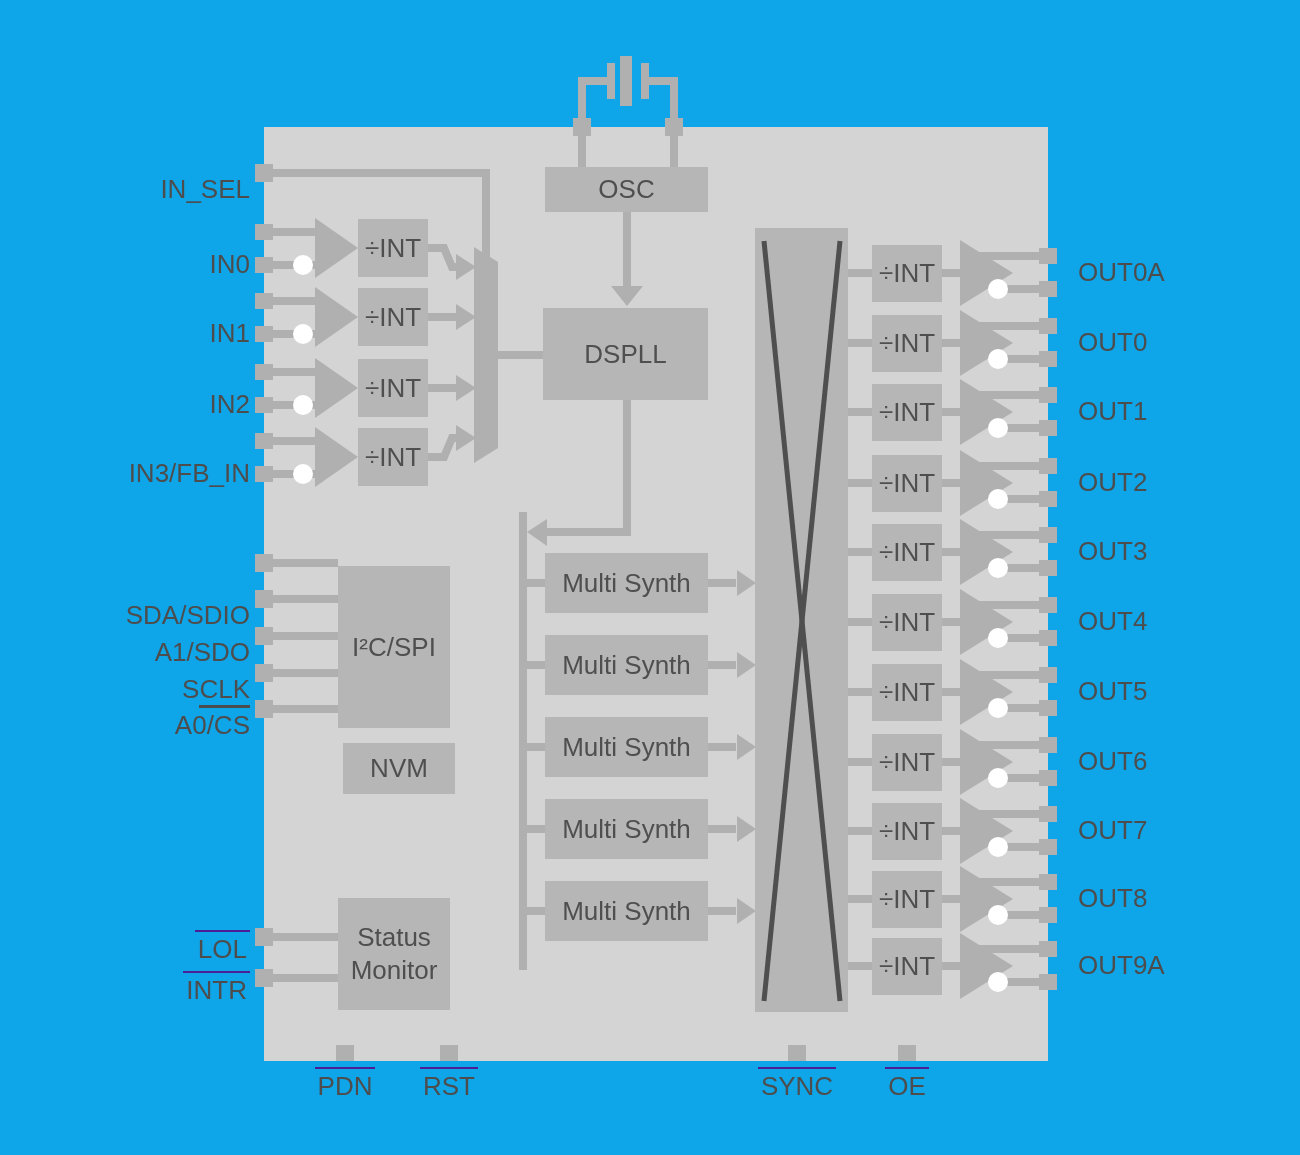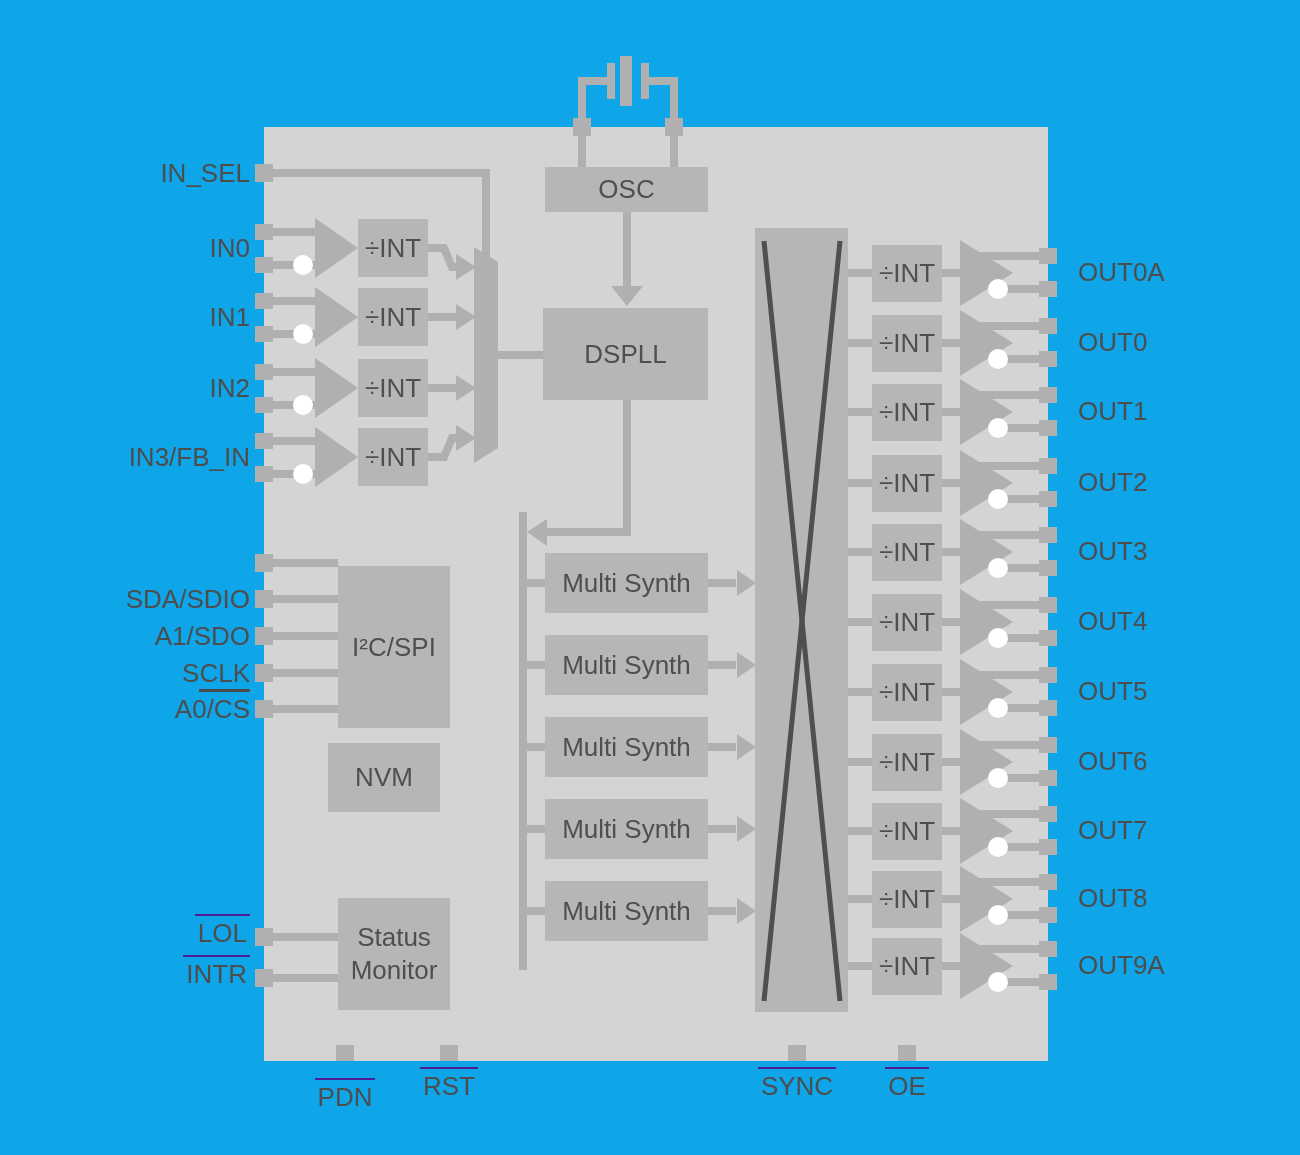--- a/index.html
+++ b/index.html
@@ -3,21 +3,21 @@
 <meta charset="utf-8">
 <style>
   html,body{margin:0;padding:0;background:#f4f4f4;}
   .stage{position:relative;width:1300px;height:1155px;background:#0ea5e9;overflow:hidden;
          font-family:"Liberation Sans", sans-serif;color:#4d4d4d;}
   .chip{position:absolute;left:264px;top:127px;width:784px;height:934px;background:#d4d4d4;}
   svg.wires{position:absolute;left:0;top:0;}
   .box{position:absolute;background:#b6b6b6;color:#4f4f4f;display:flex;align-items:center;
        justify-content:center;text-align:center;font-size:26px;line-height:33px;}
   .pin-label{position:absolute;font-size:26px;line-height:32px;white-space:nowrap;color:#4d4d4d;}
-  .ra{left:28px;width:222px;text-align:right;}
+  .ra{left:28px;width:222px;text-align:right;margin-top:16px;}
   .out{left:1078px;}
   .bc{text-align:center;width:120px;}
   .ov{display:inline-block;border-top:2px solid #4c1d95;padding:1px 3px 0 3px;}
   .un{border-bottom:3px solid #4d4d4d;padding-bottom:1px;}
 </style>
 </head>
 <body>
 
 <div class="stage">
 
@@ -259,21 +259,21 @@
         <rect x="440" y="1045" width="18" height="16"></rect>
         <rect x="788" y="1045" width="18" height="16"></rect>
         <rect x="898" y="1045" width="18" height="16"></rect>
       </g>
     </g>
   </svg>
 
   <div class="box" style="left:545px;top:167px;width:163px;height:45px;">OSC</div>
   <div class="box" style="left:543px;top:308px;width:165px;height:92px;">DSPLL</div>
   <div class="box" style="left:338px;top:566px;width:112px;height:162px;">I²C/SPI</div>
-  <div class="box" style="left:328px;top:743px;width:112px;height:69px;">NVM</div>
+  <div class="box" style="left:343px;top:743px;width:112px;height:51px;">NVM</div>
   <div class="box" style="left:338px;top:898px;width:112px;height:112px;padding:16px 6px;box-sizing:border-box;">Status Monitor</div>
 
   <div class="box" style="left:545px;top:553px;width:163px;height:60px;">Multi Synth</div>
   <div class="box" style="left:545px;top:635px;width:163px;height:60px;">Multi Synth</div>
   <div class="box" style="left:545px;top:717px;width:163px;height:60px;">Multi Synth</div>
   <div class="box" style="left:545px;top:799px;width:163px;height:60px;">Multi Synth</div>
   <div class="box" style="left:545px;top:881px;width:163px;height:60px;">Multi Synth</div>
 
   <div class="box" style="left:358px;top:219px;width:70px;height:58px;">÷INT</div>
   <div class="box" style="left:358px;top:288px;width:70px;height:58px;">÷INT</div>
@@ -311,18 +311,18 @@
   <div class="pin-label out" style="top:395px;">OUT1</div>
   <div class="pin-label out" style="top:466px;">OUT2</div>
   <div class="pin-label out" style="top:535px;">OUT3</div>
   <div class="pin-label out" style="top:605px;">OUT4</div>
   <div class="pin-label out" style="top:675px;">OUT5</div>
   <div class="pin-label out" style="top:745px;">OUT6</div>
   <div class="pin-label out" style="top:814px;">OUT7</div>
   <div class="pin-label out" style="top:882px;">OUT8</div>
   <div class="pin-label out" style="top:949px;">OUT9A</div>
 
-  <div class="pin-label bc" style="left:285px;top:1067px;margin-top:11px;"><span class="ov">PDN</span></div>
+  <div class="pin-label bc" style="left:285px;top:1067px;"><span class="ov">PDN</span></div>
   <div class="pin-label bc" style="left:389px;top:1067px;"><span class="ov">RST</span></div>
   <div class="pin-label bc" style="left:737px;top:1067px;"><span class="ov">SYNC</span></div>
   <div class="pin-label bc" style="left:847px;top:1067px;"><span class="ov">OE</span></div>
 
 </div>
 
 </body></html>

